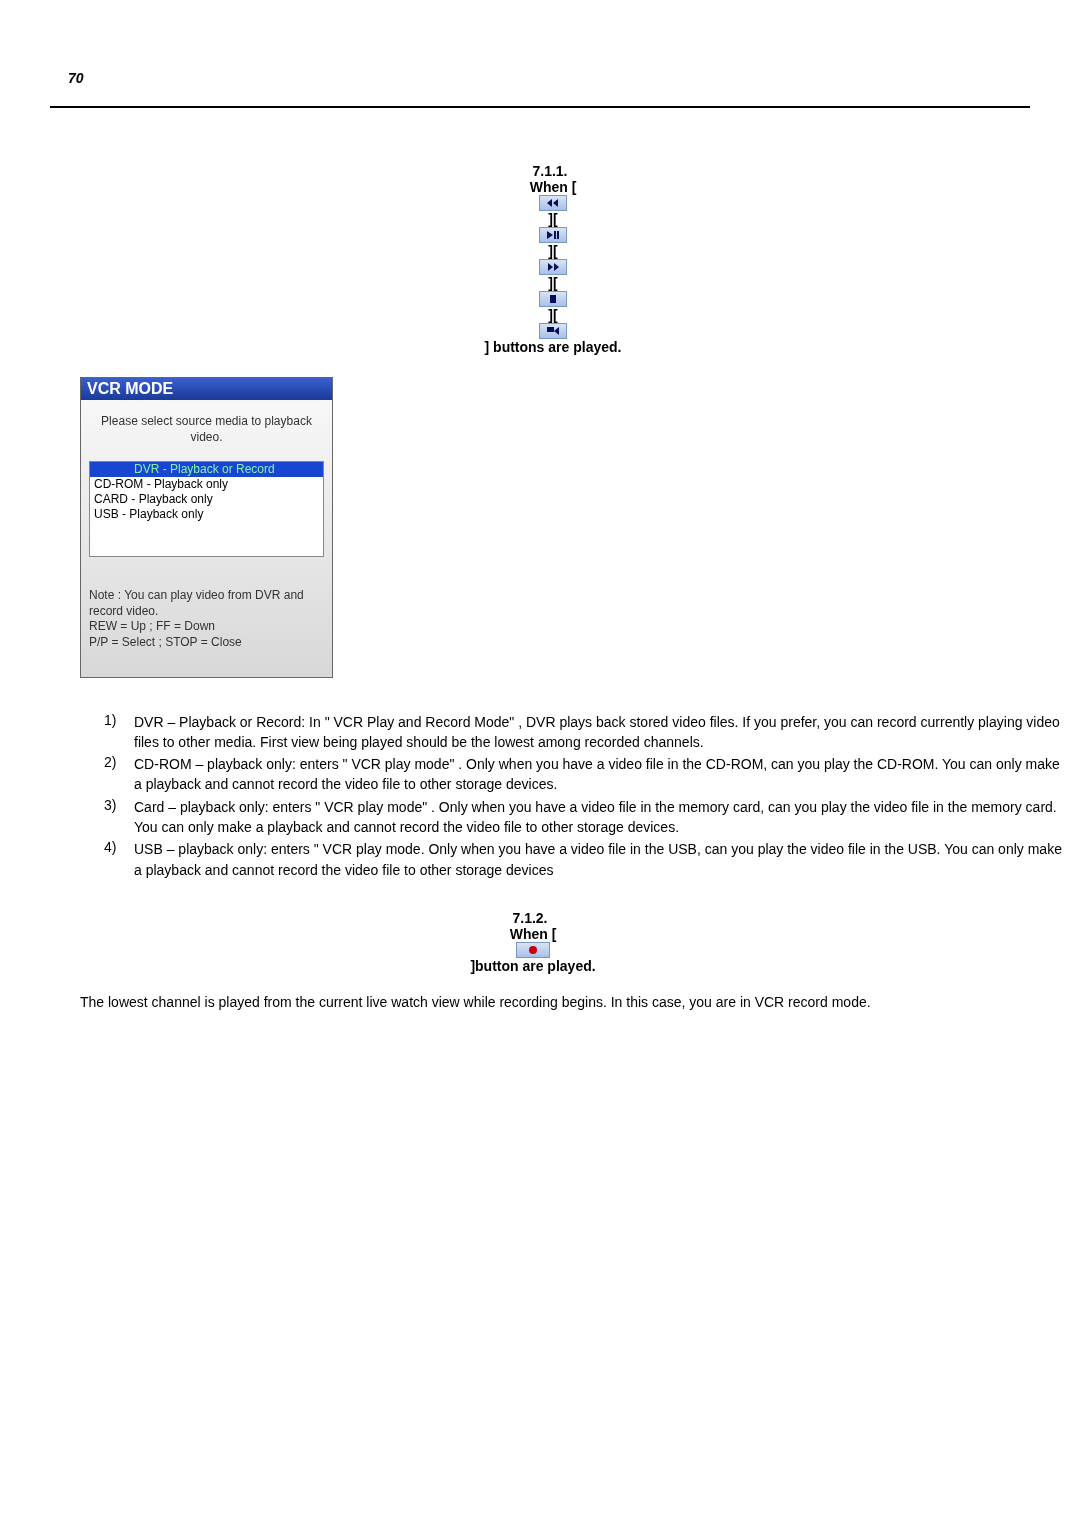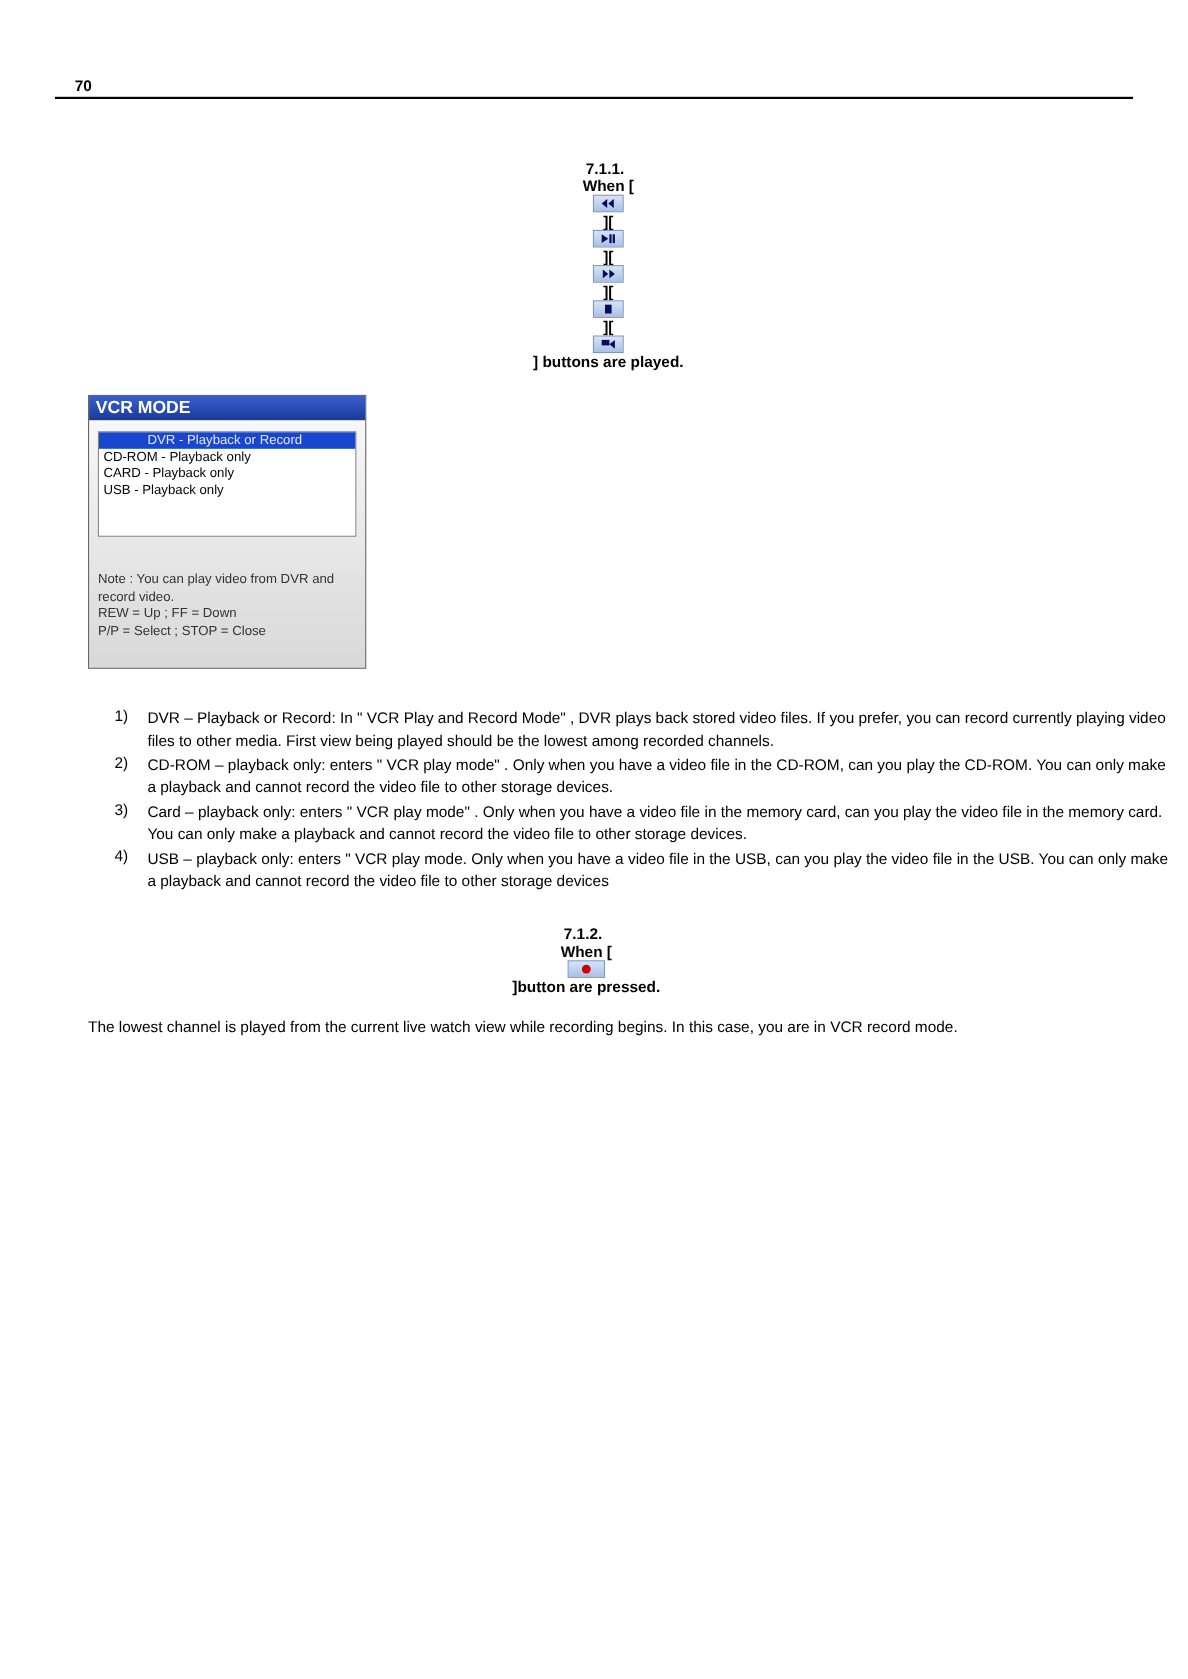--- a/index.html
+++ b/index.html
@@ -9,22 +9,23 @@
       background: #fff;
       font-family: Arial, sans-serif;
       font-size: 14px;
       color: #000;
       padding: 0;
     }
     .page-num-bar {
       width: 980px;
       margin: 70px auto 0;
       border-bottom: 2px solid #000;
-      padding-bottom: 2px;
+      padding-bottom: 20px;
       padding-left: 10px;
+      font-style: italic;
     }
     .page-num {
       font-weight: bold;
       font-size: 14px;
       margin-left: 8px;
     }
     .section {
       margin: 55px 0 0 58px;
       width: 990px;
     }
@@ -90,21 +91,21 @@
       padding: 0;
       height: 96px;
     }
     .dlg-item {
       padding: 0 4px;
       color: #000000;
       line-height: 1.25;
     }
     .dlg-item.sel {
       background: #1846d0;
-      color: #e5e5e5;
+      color: #86efac;
       padding-left: 44px;
     }
     .dlg-note {
       padding: 31px 8px 26px;
       color: #333;
       line-height: 1.3;
     }
     .body-list {
       margin: 34px 0 0 46px;
       width: 960px;
@@ -173,20 +174,24 @@
       <svg viewBox="0 0 16 10">
           <rect x="2" y="1" width="7" height="5" fill="#0a0a5a"></rect>
           <polygon points="9,5 14,1 14,9" fill="#0a0a5a"></polygon>
         </svg>
     </span>
     <span>] buttons are played.</span>
   </div>
 
   <div class="dialog">
     <div class="dlg-title">VCR MODE</div>
+    <div class="dlg-prompt">
+      <div>Please select source media to playback</div>
+      <div>video.</div>
+    </div>
     <div class="dlg-list">
       <div class="dlg-item sel">DVR - Playback or Record</div>
       <div class="dlg-item">CD-ROM - Playback only</div>
       <div class="dlg-item">CARD - Playback only</div>
       <div class="dlg-item">USB - Playback only</div>
     </div>
     <div class="dlg-note">
       <div>Note : You can play video from DVR and</div>
       <div>record video.</div>
       <div>REW = Up ; FF = Down</div>
@@ -214,16 +219,16 @@
   </div>
 </div>
 
 <div class="section2">
   <div class="section-header">
     <span class="num">7.1.2.</span>
     <span>When [</span>
     <span class="btn-icon-rec">
         <span class="dot"></span>
       </span>
-    <span>]button are pressed.</span>
+    <span>]button are played.</span>
   </div>
   <p class="body">The lowest channel is played from the current live watch view while recording begins. In this case, you are in VCR record mode.</p>
 </div>
 
 </body></html>

